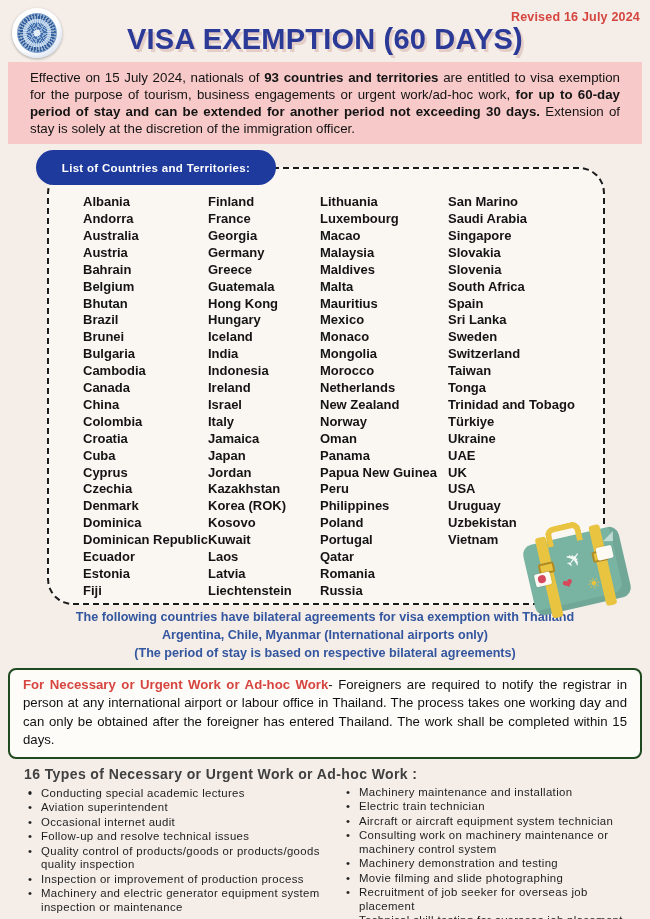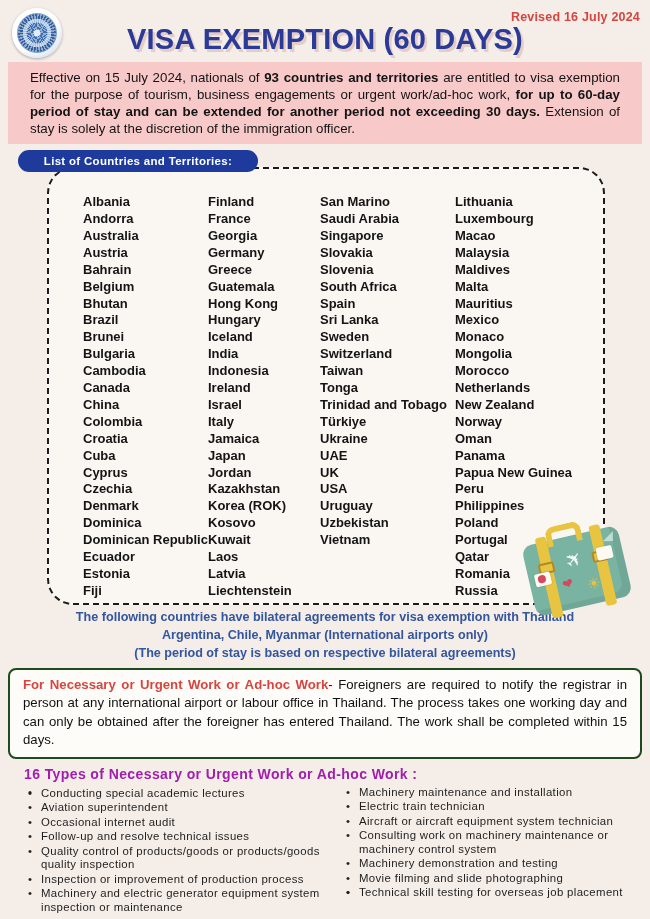--- a/index.html
+++ b/index.html
@@ -41,22 +41,22 @@
   .intro {
     margin:4px 8px 0; background:#f8c9c9;
     padding:7px 22px; font-size:13.3px; line-height:1.28;
     text-align:justify; color:#141414;
   }
   .intro b { font-weight:bold; }
 
   
   .countries-section { position:relative; margin:6px 8px 0; height:455px; }
   .pill {
-    position:absolute; left:10px; top:0; z-index:2;
-    width:240px; height:22px; background:#1e3a9c; border-radius:18px;
+    position:absolute; left:28px; top:0; z-index:2;
+    width:240px; height:35px; background:#1e3a9c; border-radius:18px;
     color:#ffffff; font-size:11.5px; font-weight:bold; letter-spacing:.3px;
     display:flex; align-items:center; justify-content:center;
   }
   .dashed-box {
     position:absolute; left:39px; top:17px; right:37px; bottom:0;
     border:2.5px dashed #1a1a1a; border-radius:26px;
     background:#faf6f2;
     padding:25px 0 0 34px;
     display:flex;
   }
@@ -109,21 +109,21 @@
   
   .work-box {
     margin:5px 8px 0; border:2.5px solid #1f4a20; border-radius:8px;
     background:#fefcf8; padding:6px 13px 7px;
     font-size:13.2px; line-height:1.4; color:#111; text-align:justify;
   }
   .work-box .red-heading { color:#d6453f; font-weight:bold; }
 
   
   .types-heading {
-    margin:7px 0 0 24px; color:#a21caf; font-weight:bold;
+    margin:7px 0 0 24px; color:#404040; font-weight:bold;
     font-size:14px; letter-spacing:.4px;
   }
   .types-cols { display:flex; margin:4px 14px 0 28px; }
   .types-col.left  { width:302px; }
   .types-col.right { flex:1; margin-left:16px; }
   .work-type { position:relative; padding-left:13px; font-size:11.4px; line-height:13.5px;
     letter-spacing:.35px; color:#1e1e1e; margin-bottom:1px; }
   .work-type .blt { position:absolute; left:0; }
 </style>
 </head>
@@ -189,43 +189,20 @@
         <div class="country">Japan</div>
         <div class="country">Jordan</div>
         <div class="country">Kazakhstan</div>
         <div class="country">Korea (ROK)</div>
         <div class="country">Kosovo</div>
         <div class="country">Kuwait</div>
         <div class="country">Laos</div>
         <div class="country">Latvia</div>
         <div class="country">Liechtenstein</div>
       </div>
-    <div class="country-col col-4">
-        <div class="country">San Marino</div>
-        <div class="country">Saudi Arabia</div>
-        <div class="country">Singapore</div>
-        <div class="country">Slovakia</div>
-        <div class="country">Slovenia</div>
-        <div class="country">South Africa</div>
-        <div class="country">Spain</div>
-        <div class="country">Sri Lanka</div>
-        <div class="country">Sweden</div>
-        <div class="country">Switzerland</div>
-        <div class="country">Taiwan</div>
-        <div class="country">Tonga</div>
-        <div class="country">Trinidad and Tobago</div>
-        <div class="country">Türkiye</div>
-        <div class="country">Ukraine</div>
-        <div class="country">UAE</div>
-        <div class="country">UK</div>
-        <div class="country">USA</div>
-        <div class="country">Uruguay</div>
-        <div class="country">Uzbekistan</div>
-        <div class="country">Vietnam</div>
-      </div>
     <div class="country-col col-3">
         <div class="country">Lithuania</div>
         <div class="country">Luxembourg</div>
         <div class="country">Macao</div>
         <div class="country">Malaysia</div>
         <div class="country">Maldives</div>
         <div class="country">Malta</div>
         <div class="country">Mauritius</div>
         <div class="country">Mexico</div>
         <div class="country">Monaco</div>
@@ -238,20 +215,43 @@
         <div class="country">Panama</div>
         <div class="country">Papua New Guinea</div>
         <div class="country">Peru</div>
         <div class="country">Philippines</div>
         <div class="country">Poland</div>
         <div class="country">Portugal</div>
         <div class="country">Qatar</div>
         <div class="country">Romania</div>
         <div class="country">Russia</div>
       </div>
+    <div class="country-col col-4">
+        <div class="country">San Marino</div>
+        <div class="country">Saudi Arabia</div>
+        <div class="country">Singapore</div>
+        <div class="country">Slovakia</div>
+        <div class="country">Slovenia</div>
+        <div class="country">South Africa</div>
+        <div class="country">Spain</div>
+        <div class="country">Sri Lanka</div>
+        <div class="country">Sweden</div>
+        <div class="country">Switzerland</div>
+        <div class="country">Taiwan</div>
+        <div class="country">Tonga</div>
+        <div class="country">Trinidad and Tobago</div>
+        <div class="country">Türkiye</div>
+        <div class="country">Ukraine</div>
+        <div class="country">UAE</div>
+        <div class="country">UK</div>
+        <div class="country">USA</div>
+        <div class="country">Uruguay</div>
+        <div class="country">Uzbekistan</div>
+        <div class="country">Vietnam</div>
+      </div>
   </div>
   <div class="suitcase">
     <div class="case">
       <div class="handle"></div>
       <div class="strap s1">
         <div class="buckle"></div>
       </div>
       <div class="strap s2">
         <div class="buckle"></div>
       </div>
@@ -287,16 +287,16 @@
       <div class="work-type"><span class="blt">•</span><span>Inspection or improvement of production process</span></div>
       <div class="work-type"><span class="blt">•</span><span>Machinery and electric generator equipment system inspection or maintenance</span></div>
     </div>
   <div class="types-col right">
       <div class="work-type"><span class="blt">•</span><span>Machinery maintenance and installation</span></div>
       <div class="work-type"><span class="blt">•</span><span>Electric train technician</span></div>
       <div class="work-type"><span class="blt">•</span><span>Aircraft or aircraft equipment system technician</span></div>
       <div class="work-type"><span class="blt">•</span><span>Consulting work on machinery maintenance or machinery control system</span></div>
       <div class="work-type"><span class="blt">•</span><span>Machinery demonstration and testing</span></div>
       <div class="work-type"><span class="blt">•</span><span>Movie filming and slide photographing</span></div>
-      <div class="work-type"><span class="blt">•</span></div>
+      <div class="work-type"><span class="blt">•</span><span>Recruitment of job seeker for overseas job placement</span></div>
       <div class="work-type"><span class="blt">•</span><span>Technical skill testing for overseas job placement</span></div>
     </div>
 </div>
 
 </body></html>

